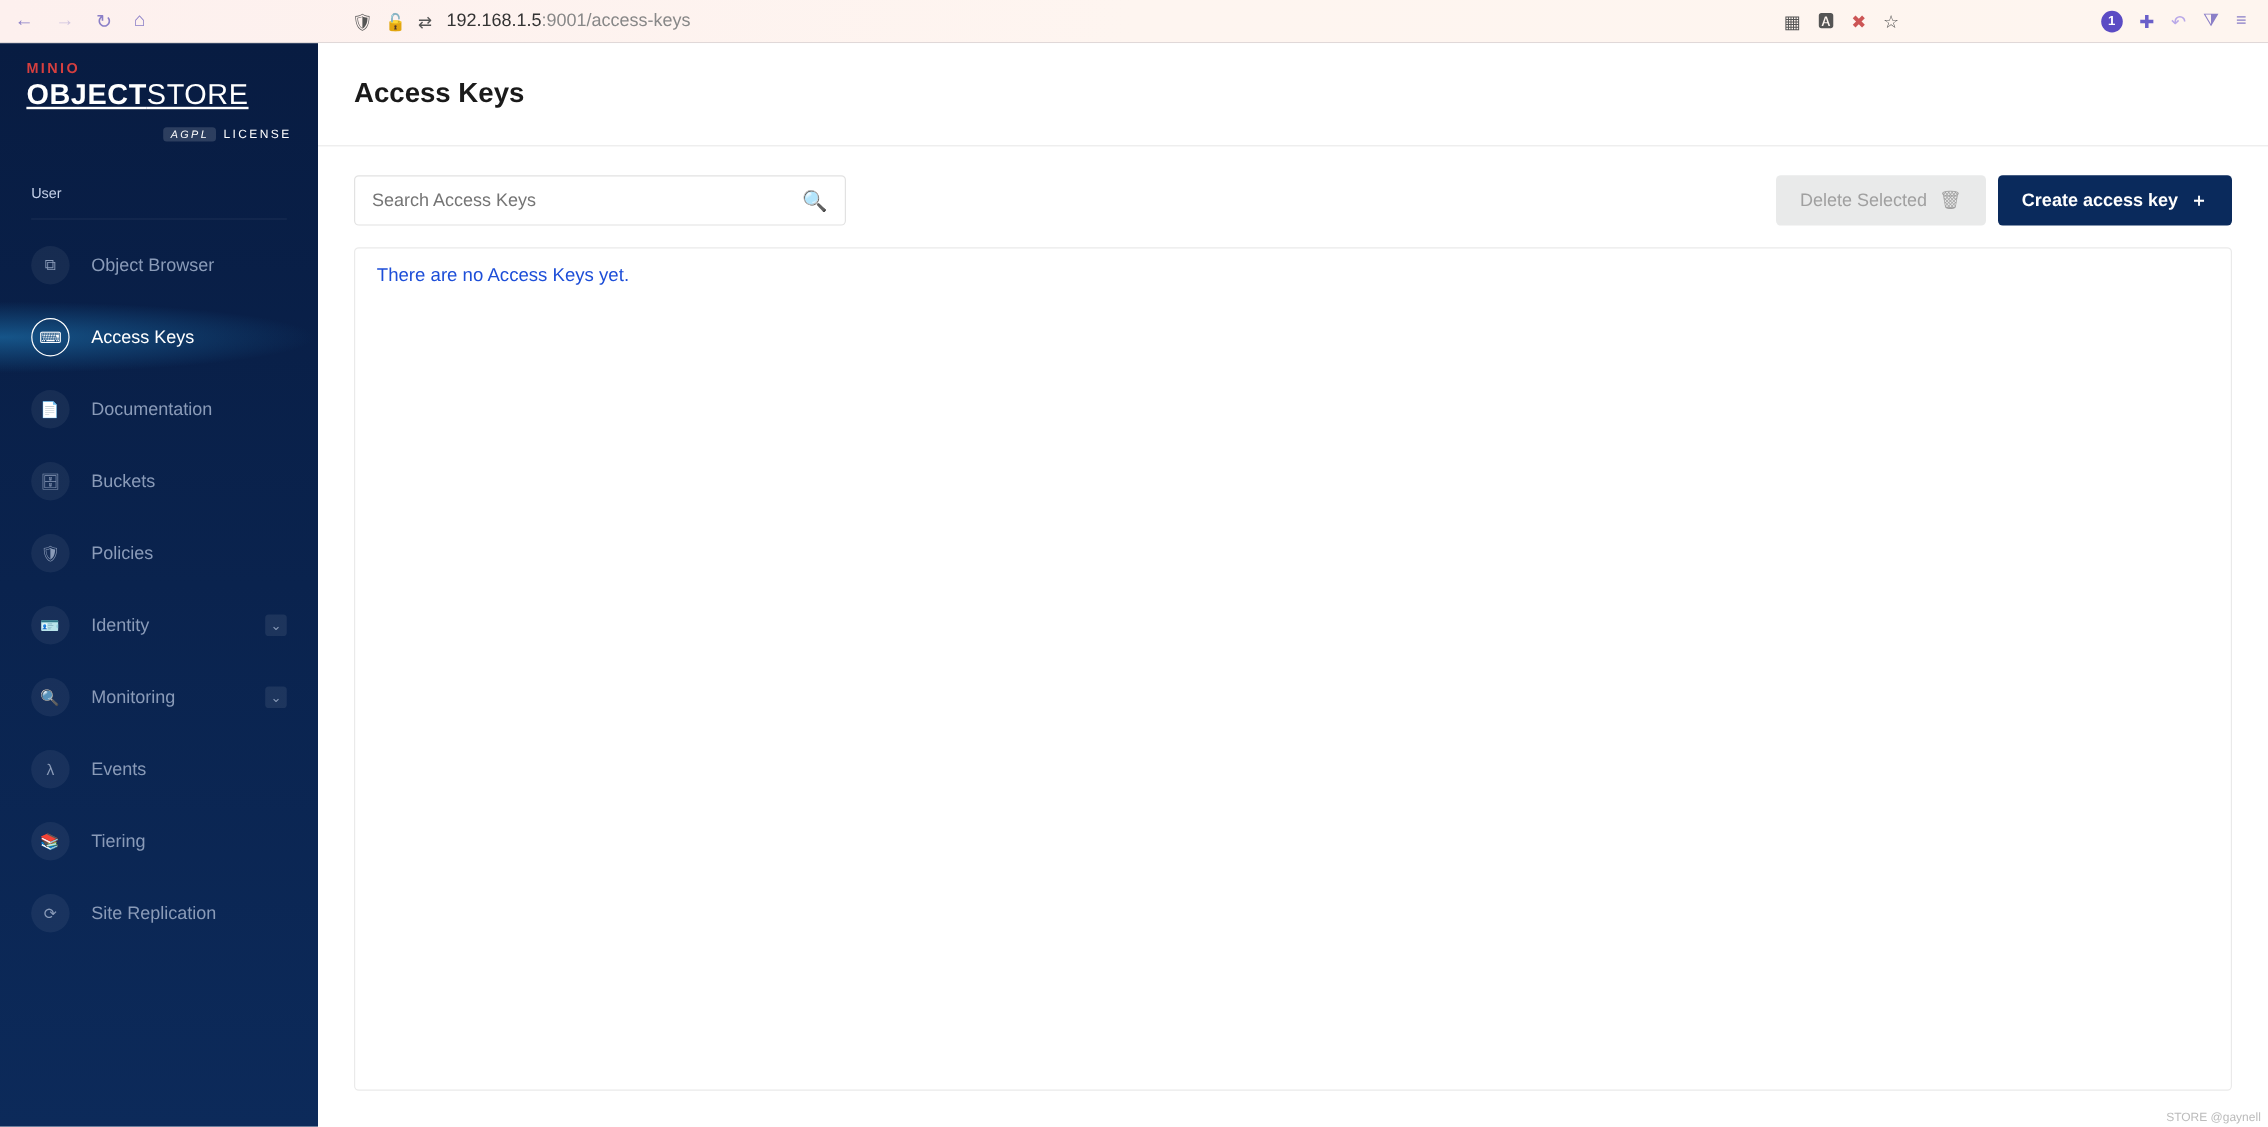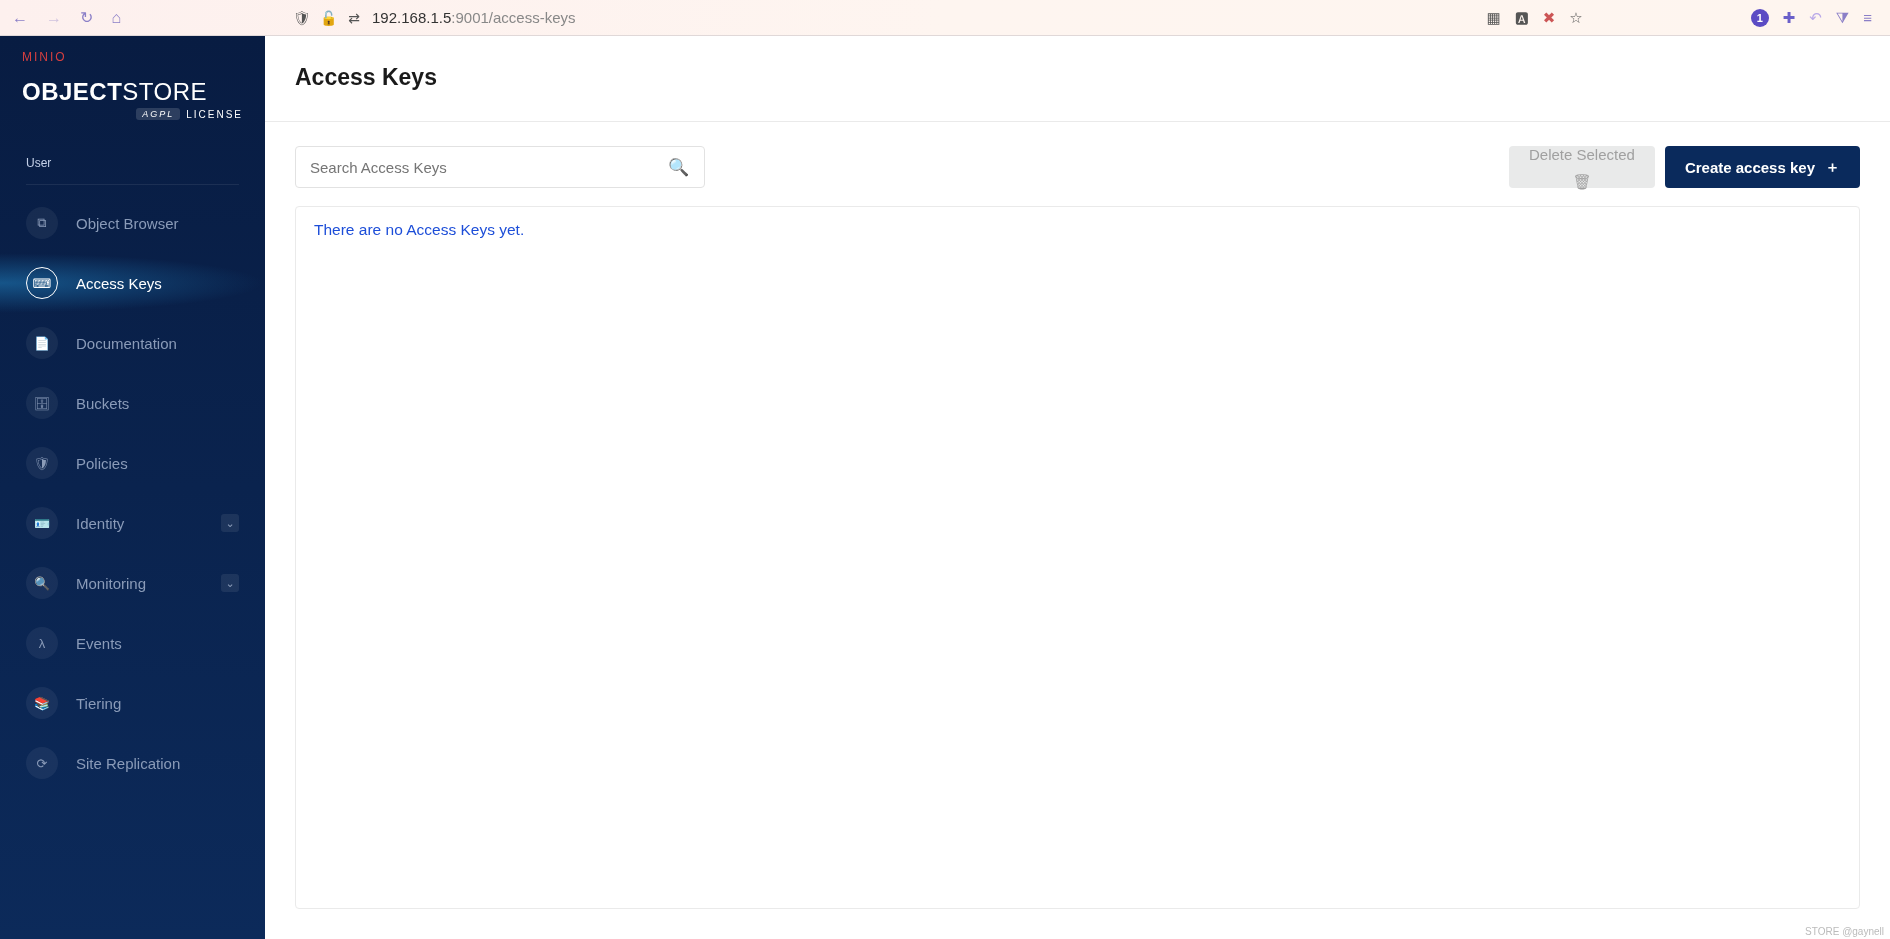--- a/index.html
+++ b/index.html
@@ -16,45 +16,45 @@
 .url-text .port { color: #888; }
 .browser-right { display: flex; gap: 14px; align-items: center; color: #555; font-size: 15px; margin-right: 6px; }
 .browser-right .badge { background: #5b4bc4; color: #fff; border-radius: 50%; width: 18px; height: 18px; display: inline-flex; align-items: center; justify-content: center; font-size: 11px; font-weight: 600; }
 
 
 .app { display: flex; height: calc(100% - 36px); }
 
 
 .sidebar { width: 265px; background: linear-gradient(180deg, #081c42 0%, #0c2a5a 100%); color: #fff; display: flex; flex-direction: column; }
 .logo-box { padding: 14px 22px 18px; }
-.logo-minio { color: #d63f3f; font-size: 12px; font-weight: 400; letter-spacing: 2px; }
-.logo-main { font-size: 24px; font-weight: 300; letter-spacing: 0.5px; margin-top: 14px; }
+.logo-minio { color: #d63f3f; font-size: 12px; font-weight: 700; letter-spacing: 2px; }
+.logo-main { font-size: 24px; font-weight: 300; letter-spacing: 0.5px; margin-top: 2px; text-decoration: underline; }
 .logo-main b { font-weight: 700; }
-.logo-sub { text-align: left; font-size: 10px; letter-spacing: 2px; color: #fff; margin-top: 2px; display: flex; justify-content: flex-end; align-items: center; gap: 6px; }
+.logo-sub { text-align: left; font-size: 10px; letter-spacing: 2px; color: #fff; margin-top: 12px; display: flex; justify-content: flex-end; align-items: center; gap: 6px; }
 .logo-sub .pill { background: rgba(255,255,255,0.15); padding: 1px 6px; border-radius: 3px; font-size: 9px; font-style: italic; }
 
 .section-head { padding: 18px 26px 14px; font-size: 12px; color: #c4d0e8; border-bottom: 1px solid rgba(255,255,255,0.08); margin: 0 26px 8px 0; margin-left: 26px; padding-left: 0; padding-right: 0; }
 
 .nav-item { display: flex; align-items: center; gap: 18px; padding: 14px 26px; color: #8a9bb8; cursor: pointer; font-size: 15px; position: relative; }
 .nav-item.active { background: radial-gradient(ellipse at left center, rgba(30,120,180,0.6) 0%, transparent 70%); color: #fff; }
 .nav-item .ico-circle { width: 32px; height: 32px; border-radius: 50%; background: rgba(255,255,255,0.06); display: inline-flex; align-items: center; justify-content: center; font-size: 13px; flex-shrink: 0; }
 .nav-item.active .ico-circle { border: 1.5px solid #fff; background: transparent; }
 .nav-item .chev { margin-left: auto; font-size: 11px; background: rgba(255,255,255,0.08); width: 18px; height: 18px; border-radius: 3px; display: inline-flex; align-items: center; justify-content: center; }
 
 
 .main { flex: 1; background: #fff; display: flex; flex-direction: column; }
 .page-head { padding: 28px 30px 30px; border-bottom: 1px solid #eaeaea; }
 .page-head h1 { font-size: 23px; font-weight: 700; color: #1a1a1a; }
 .toolbar { display: flex; align-items: flex-start; padding: 24px 30px 0; gap: 10px; }
 .search-box { width: 410px; height: 42px; border: 1px solid #e2e2e2; border-radius: 4px; display: flex; align-items: center; padding: 0 14px; background: #fff; }
 .search-box input { border: none; outline: none; flex: 1; font-size: 15px; color: #333; background: transparent; }
 .search-box .sicon { color: #888; font-size: 17px; }
 .toolbar .spacer { flex: 1; }
 .btn { height: 42px; padding: 0 20px; border-radius: 4px; font-size: 15px; display: inline-flex; align-items: center; gap: 10px; cursor: pointer; font-weight: 500; }
-.btn.disabled { background: #e9eaea; color: #a0a0a0; cursor: not-allowed; border: none; flex-direction: column; }
+.btn.disabled { background: #e9eaea; color: #a0a0a0; cursor: not-allowed; border: none; }
 .btn.outline { background: #fff; border: 1px solid #cfcfcf; color: #333; }
 .btn.primary { background: #0a2a5c; color: #fff; border: none; font-weight: 600; }
 .btn .bicon { font-size: 15px; }
 .content-panel { margin: 18px 30px 30px; border: 1px solid #eaeaea; border-radius: 4px; flex: 1; padding: 14px 18px; background: #fff; }
 .empty { color: #1d4ed8; font-size: 15.5px; }
 
 .watermark { position: fixed; right: 6px; bottom: 2px; font-size: 10px; color: #bbb; }
 </style>
 </head>
 <body>

